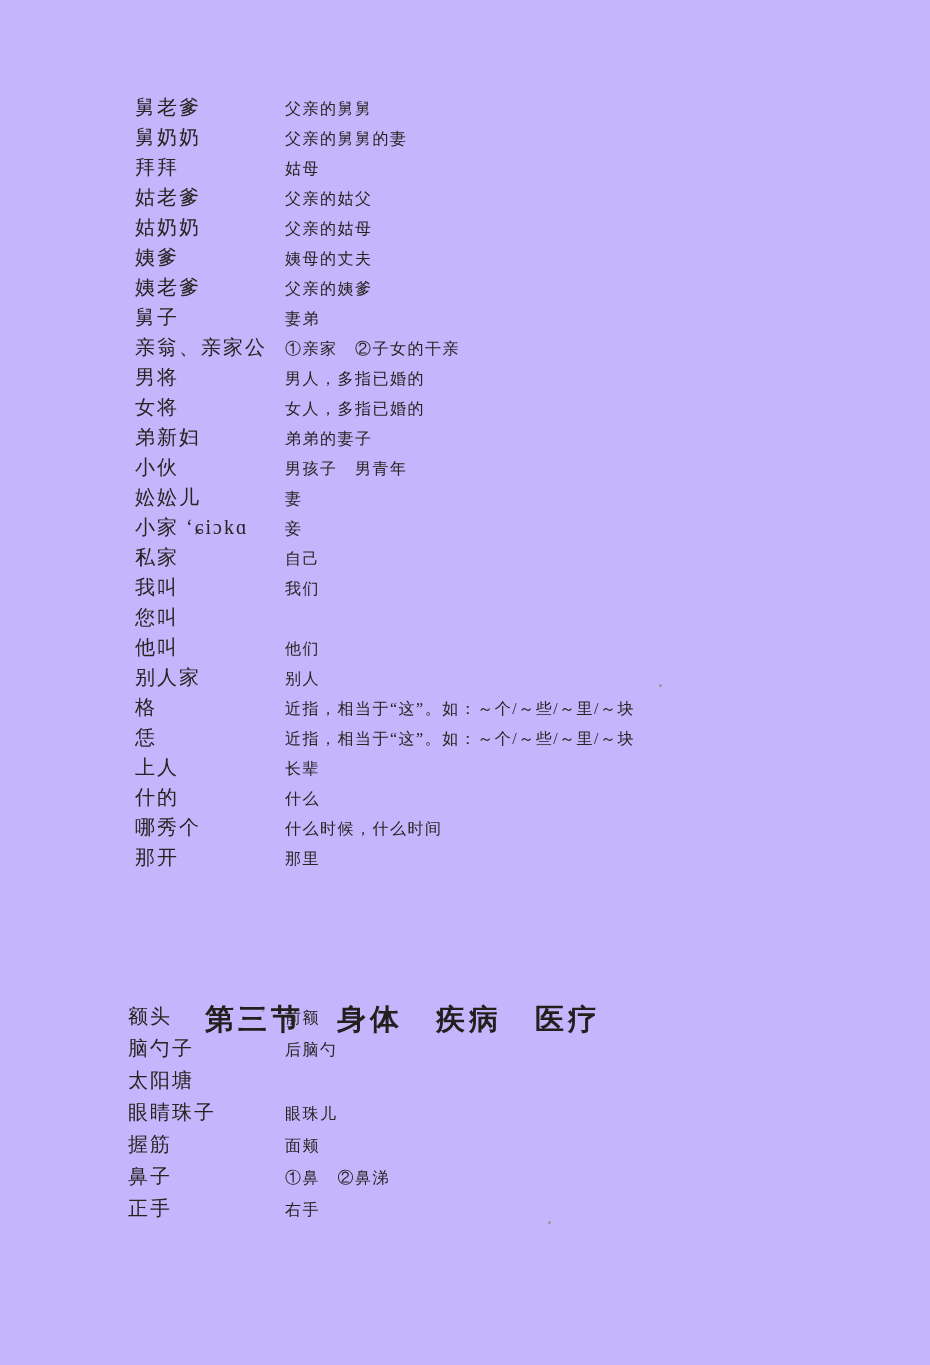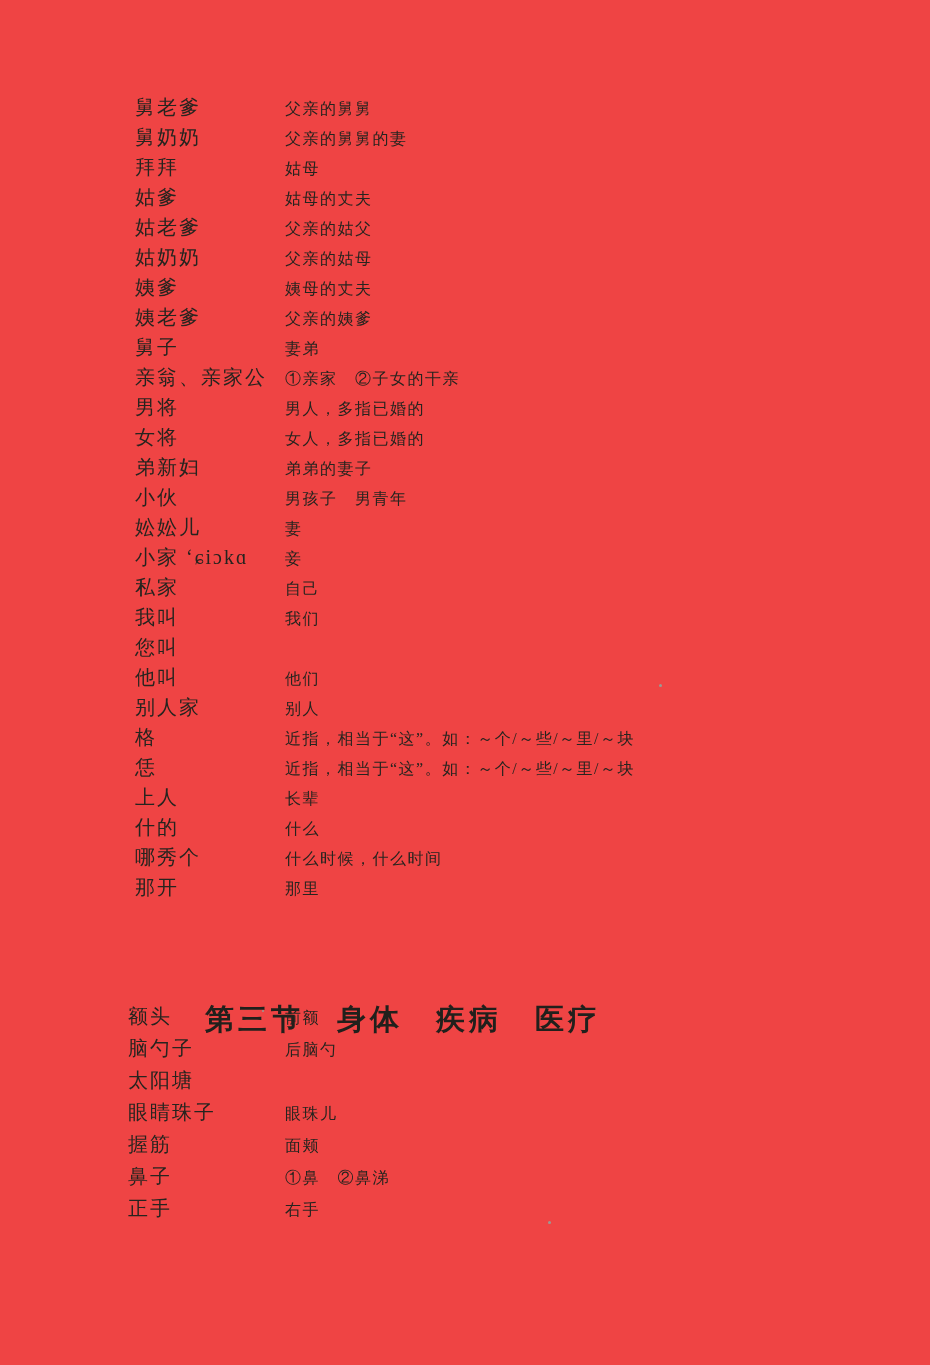--- a/index.html
+++ b/index.html
@@ -5,21 +5,21 @@
   html, body {
     margin: 0;
     padding: 0;
     background: #e8e8e6;
   }
   .page {
     position: relative;
     width: 930px;
     height: 1365px;
     margin: 0 auto;
-    background: #ef4444;
+    background: #c4b5fd;
     color: #26241f;
     font-family: "Liberation Serif", "DejaVu Serif", serif;
     overflow: hidden;
   }
   .glossary {
     position: absolute;
     left: 0;
     width: 930px;
   }
   #glossary-part-1 { top: 94px; }
@@ -80,24 +80,20 @@
   <div class="row">
     <span class="term">舅奶奶</span>
     <span class="def">父亲的舅舅的妻</span>
   </div>
 
   <div class="row">
     <span class="term">拜拜</span>
     <span class="def">姑母</span>
   </div>
 
-  <div class="row">
-    <span class="term">姑爹</span>
-    <span class="def">姑母的丈夫</span>
-  </div>
 
   <div class="row">
     <span class="term">姑老爹</span>
     <span class="def">父亲的姑父</span>
   </div>
 
   <div class="row">
     <span class="term">姑奶奶</span>
     <span class="def">父亲的姑母</span>
   </div>

